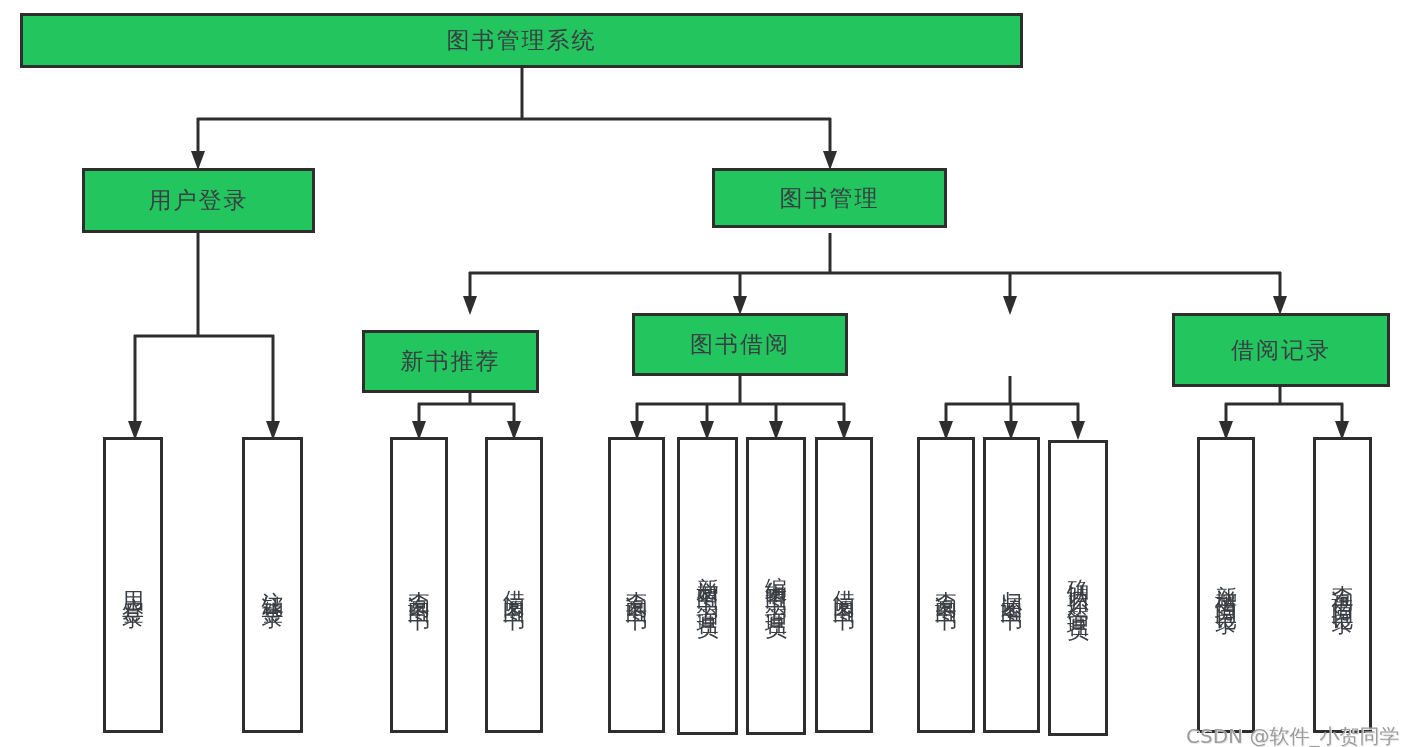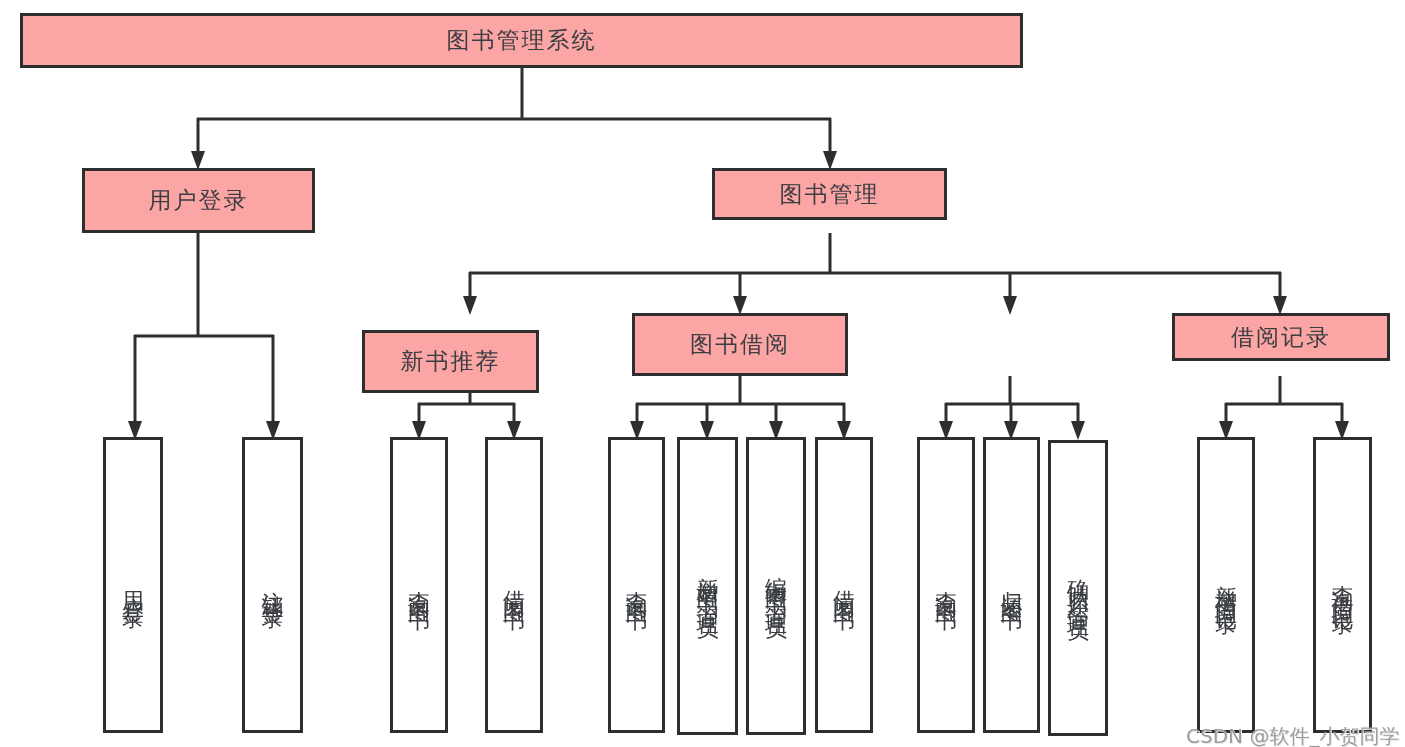--- a/index.html
+++ b/index.html
@@ -5,21 +5,21 @@
 <style>
   html,body { margin:0; padding:0; background:#ffffff; }
   .canvas {
     position:relative; width:1405px; height:747px;
     background:#ffffff; overflow:hidden;
     font-family:"DejaVu Sans","Liberation Sans",sans-serif;
   }
   svg.connectors { position:absolute; left:0; top:0; z-index:1; }
   .hnode {
     position:absolute; box-sizing:border-box; z-index:2;
-    border:3px solid #2e2e2e; background:#fca5a5;
+    border:3px solid #2e2e2e; background:#22c55e;
     display:flex; align-items:center; justify-content:center;
     font-size:23px; letter-spacing:2px; color:#3a3d42;
   }
   .vnode {
     position:absolute; box-sizing:border-box; z-index:2;
     border:3px solid #2e2e2e; background:#ffffff;
     display:flex; align-items:center; justify-content:center;
     color:#3a3d42;
   }
   .vtext {
@@ -106,31 +106,31 @@
     </g>
   </svg>
 
   <div class="hnode" style="left:20px;top:13px;width:1003px;height:55px">
     <span>图书管理系统</span>
   </div>
 
   <div class="hnode" style="left:82px;top:168px;width:233px;height:65px">
     <span>用户登录</span>
   </div>
-  <div class="hnode" style="left:712px;top:168px;width:235px;height:52px">
+  <div class="hnode" style="left:712px;top:168px;width:235px;height:60px">
     <span>图书管理</span>
   </div>
 
   <div class="hnode" style="left:362px;top:330px;width:177px;height:63px">
     <span>新书推荐</span>
   </div>
   <div class="hnode" style="left:632px;top:313px;width:216px;height:63px">
     <span>图书借阅</span>
   </div>
-  <div class="hnode" style="left:1172px;top:313px;width:218px;height:48px">
+  <div class="hnode" style="left:1172px;top:313px;width:218px;height:74px">
     <span>借阅记录</span>
   </div>
 
   <div class="vnode" style="left:103px;top:437px;width:60px;height:296px">
     <span class="vtext">用户登录</span>
   </div>
   <div class="vnode" style="left:242px;top:437px;width:61px;height:296px">
     <span class="vtext">注销登录</span>
   </div>
 

